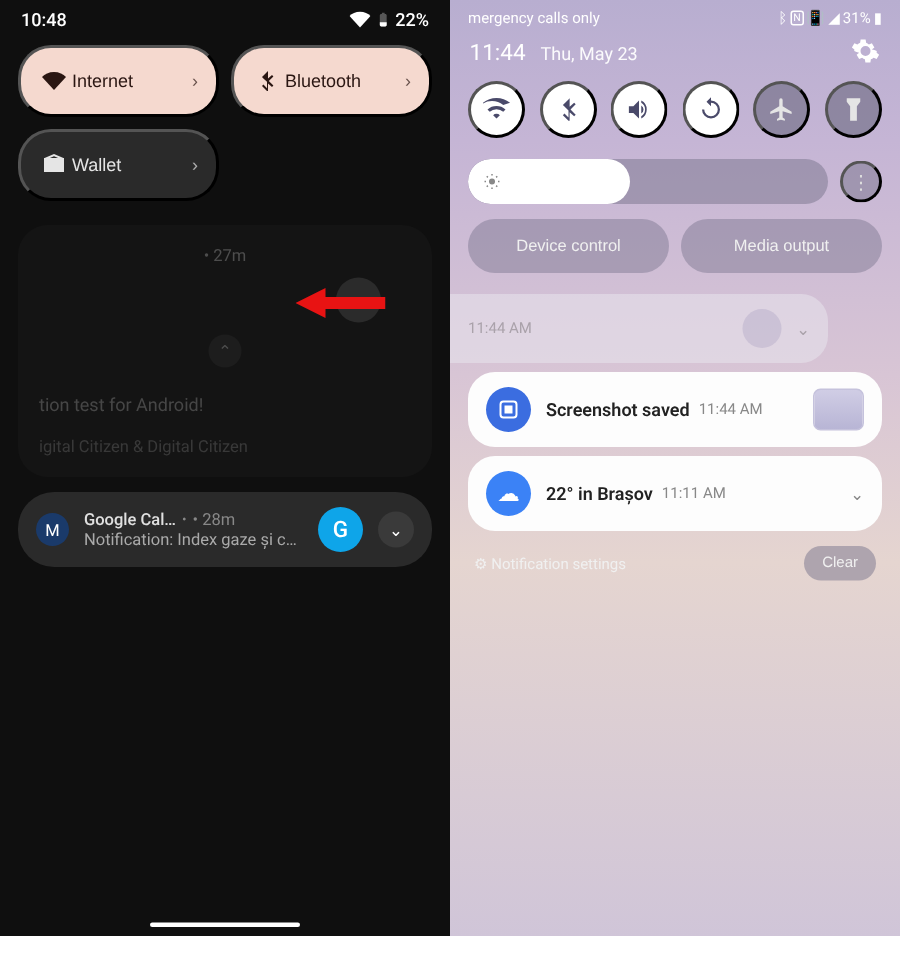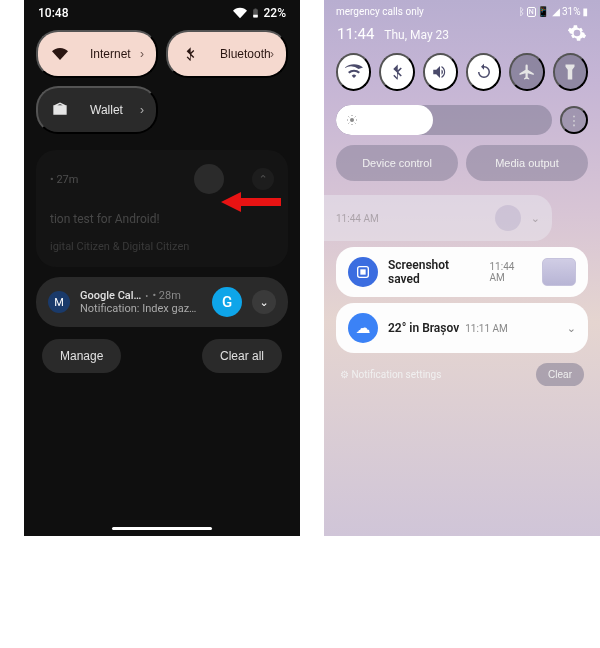--- a/index.html
+++ b/index.html
@@ -1,32 +1,32 @@
 <!DOCTYPE html>
 <html><head>
 <meta charset="utf-8">
 <style>
   * { box-sizing: border-box; margin: 0; padding: 0; }
   body { width: 600px; height: 648px; display: flex; background: #fff; font-family: -apple-system, Roboto, sans-serif; }
-  .phone { height: 536px; position: relative; overflow: hidden; margin-left: 24px; }
+  .phone { height: 624px; position: relative; overflow: hidden; }
   .left { width: 300px; background: #0f0f0f; color: #fff; }
   .right { width: 300px; background: linear-gradient(180deg, #b8aed0 0%, #c5b5d5 15%, #d8c5d5 40%, #e5d5d0 60%, #d0c5d8 100%); color: #fff; }
   
   
   .l-status { display: flex; justify-content: space-between; align-items: center; padding: 6px 14px 4px; font-size: 12px; font-weight: 500; }
   .l-status .right-icons { display: flex; align-items: flex-end; gap: 3px; }
   .qs-grid { display: grid; grid-template-columns: 1fr 1fr; gap: 8px; padding: 6px 12px; }
-  .qs-tile { display: flex; align-items: center; gap: 22px; padding: 14px 14px; border-radius: 22px; font-size: 12px; font-weight: 500; position: relative; }
+  .qs-tile { display: flex; align-items: center; gap: 4px; padding: 14px 14px; border-radius: 22px; font-size: 12px; font-weight: 500; position: relative; }
   .qs-tile.active { background: #f5d9cf; color: #2a1612; }
   .qs-tile.inactive { background: #2a2a2a; color: #e5e5e5; }
   .qs-tile .chev { position: absolute; right: 12px; font-size: 12px; opacity: .7; }
   .qs-tile svg { width: 16px; height: 16px; }
   
   .dim-card { margin: 10px 12px 0; background: #1c1c1c; border-radius: 20px; padding: 14px; opacity: .4; }
-  .dim-row1 { display: flex; align-items: center; gap: 8px; font-size: 11px; color: #aaa; }
+  .dim-row1 { display: flex; align-items: center; gap: 8px; font-size: 11px; color: #aaa; flex-direction: column; }
   .dim-avatar { width: 30px; height: 30px; border-radius: 50%; background: #555; margin-left: auto; margin-right: 20px; }
   .dim-chev { width: 22px; height: 22px; border-radius: 50%; background: #333; display: flex; align-items: center; justify-content: center; font-size: 11px; }
   .dim-text { font-size: 12px; color: #999; margin-top: 18px; }
   .dim-text2 { font-size: 11px; color: #777; margin-top: 14px; }
   .dim-text3 { font-size: 11px; color: #666; margin-top: 10px; }
   
   .notif-card { margin: 10px 12px 0; background: #2a2a2a; border-radius: 24px; padding: 10px 12px; display: flex; align-items: center; gap: 10px; }
   .notif-icon { width: 22px; height: 22px; border-radius: 50%; background: #1a3a6a; display: flex; align-items: center; justify-content: center; font-size: 11px; flex-shrink: 0; }
   .notif-body { flex: 1; min-width: 0; }
   .notif-title-row { display: flex; align-items: center; gap: 4px; font-size: 11px; }
@@ -143,24 +143,20 @@
         <span class="notif-title">Google Cal…</span>
         <span class="sep">•</span>
         <span class="notif-time">• 28m</span>
       </div>
       <div class="notif-sub">Notification: Index gaze și cure…</div>
     </div>
     <span class="notif-avatar-g">G</span>
     <span class="notif-expand">⌄</span>
   </div>
 
-  <div class="l-actions">
-    <button class="l-action-btn">Manage</button>
-    <button class="l-action-btn">Clear all</button>
-  </div>
 
   <div class="home-ind"></div>
 
   <div class="arrow a1">
     <svg viewBox="0 0 60 24">
         <polygon points="0,12 20,2 20,8 60,8 60,16 20,16 20,22" fill="#e81313"></polygon>
       </svg>
   </div>
 </div>
 

